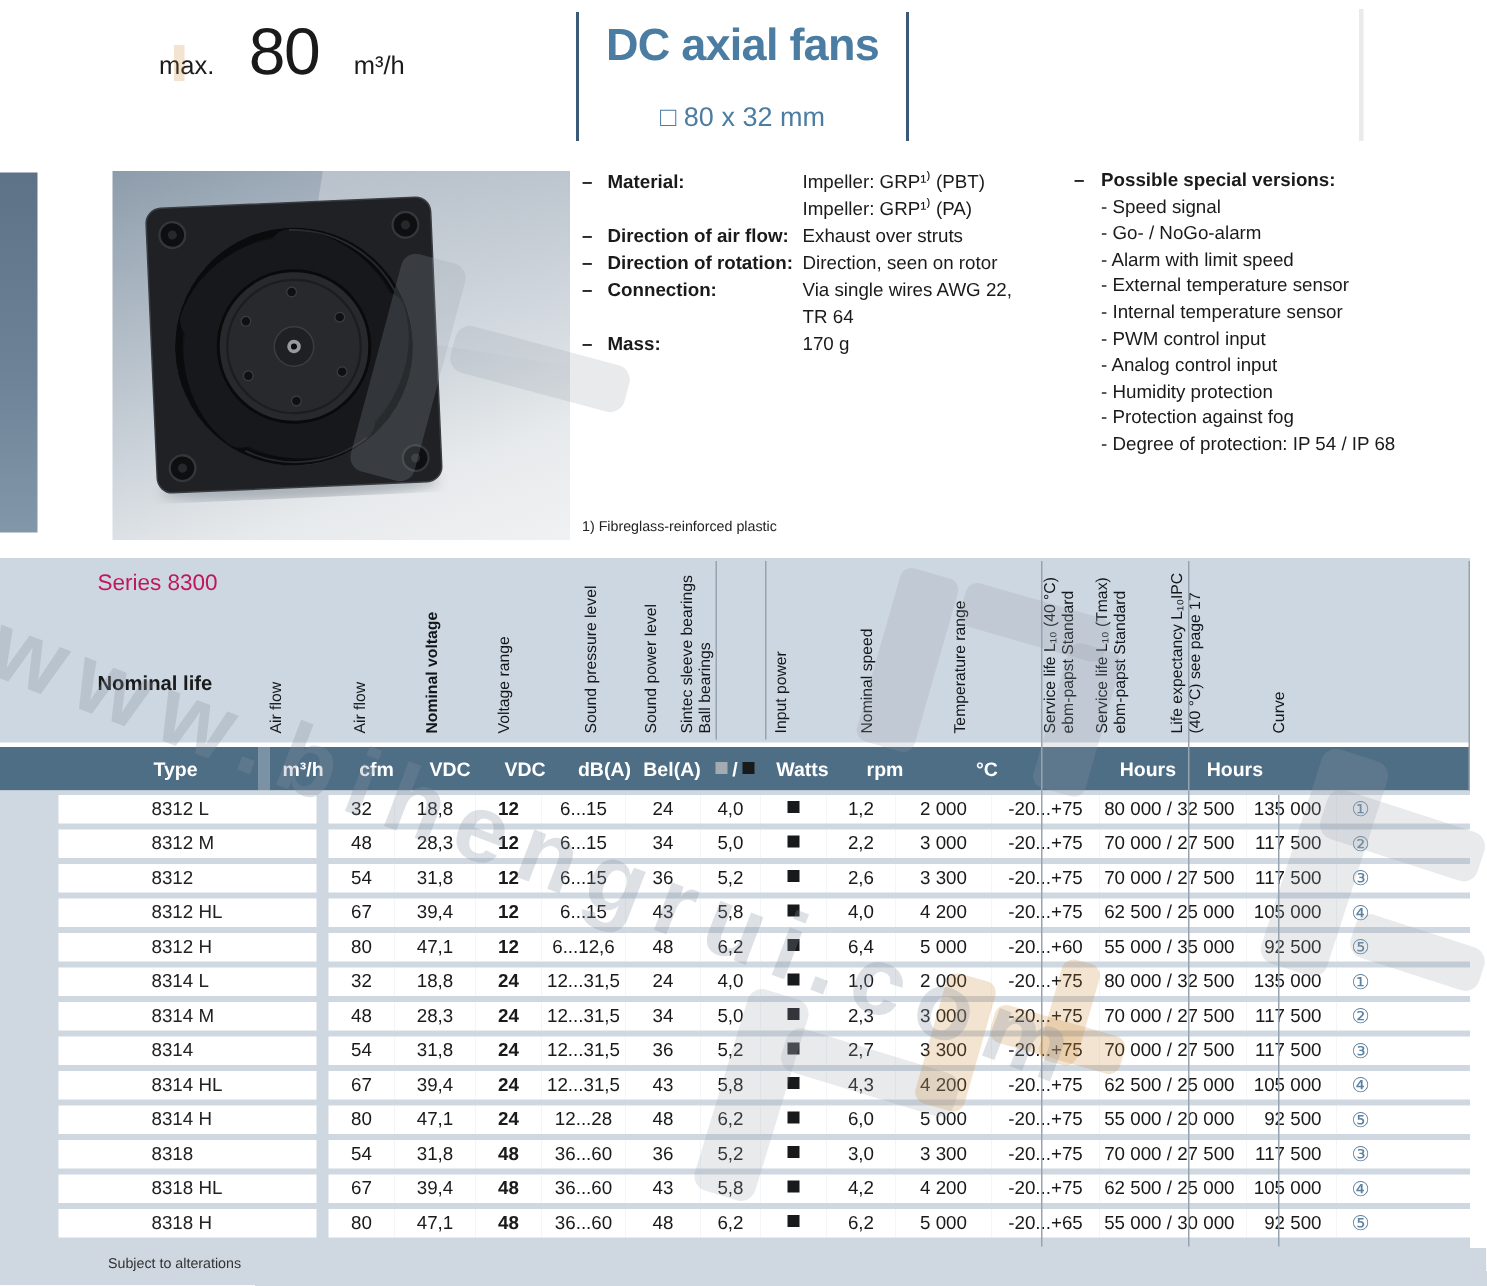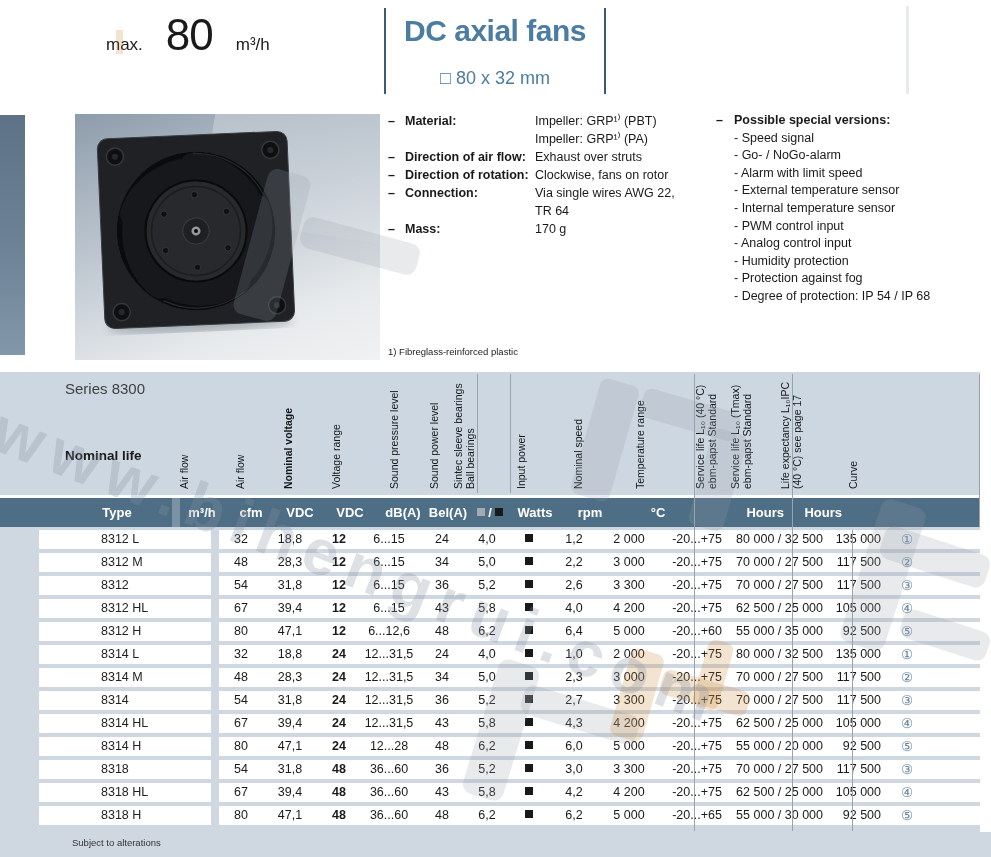--- a/index.html
+++ b/index.html
@@ -34,21 +34,21 @@
   .spec-item .slabel{font-weight:bold; width:130px; flex-shrink:0;}
   .spec-item .svals div{white-space:nowrap;}
   .specials{position:absolute; left:716px; top:112px; width:268px; font-size:12.5px; line-height:17.6px;}
   .specials .head{display:flex;}
   .specials .head .dash{width:18px; font-weight:bold; flex-shrink:0;}
   .specials .head .stitle{font-weight:bold;}
   .specials .sline{margin-left:18px; white-space:nowrap;}
   .footnote{position:absolute; left:388px; top:346px; font-size:9.5px; color:#222;}
   
   .band{position:absolute; left:0; top:372px; width:980px; height:123px; background:#cdd7e1;}
-  .series-label{position:absolute; left:65px; top:8px; font-size:15px; color:#404040;}
+  .series-label{position:absolute; left:65px; top:8px; font-size:15px; color:#be185d;}
   .nominal-label{position:absolute; left:65px; top:76px; font-size:13.5px; font-weight:bold;}
   .rot{position:absolute; bottom:6px; transform:rotate(-90deg); transform-origin:0 100%;
        font-size:10.5px; line-height:12px; white-space:nowrap; color:#14171a;}
   .rot span{display:block; white-space:nowrap;}
   .rot.bold{font-weight:bold;}
   .grid{display:grid; grid-template-columns:172px 8px 44px 54px 44px 56px 50px 40px 44px 46px 64px 72px 98px 60px 128px;}
   .thead{position:absolute; left:0; top:498px; width:980px; height:29px; background:#4e6e86;
          color:#ffffff; font-weight:bold; font-size:13px; line-height:29px;}
   .thead .h{text-align:center; white-space:nowrap;}
   .thead .h.type{text-align:center; padding-left:62px;}
@@ -159,21 +159,21 @@
       <span class="dash">–</span>
       <span class="slabel">Direction of air flow:</span>
       <span class="svals">
           <div>Exhaust over struts</div>
         </span>
     </div>
     <div class="spec-item">
       <span class="dash">–</span>
       <span class="slabel">Direction of rotation:</span>
       <span class="svals">
-          <div>Clockwise, fans on rotor</div>
+          <div>Direction, seen on rotor</div>
         </span>
     </div>
     <div class="spec-item">
       <span class="dash">–</span>
       <span class="slabel">Connection:</span>
       <span class="svals">
         <div>Via single wires AWG 22,</div>
         <div>TR 64</div>
       </span>
     </div>

